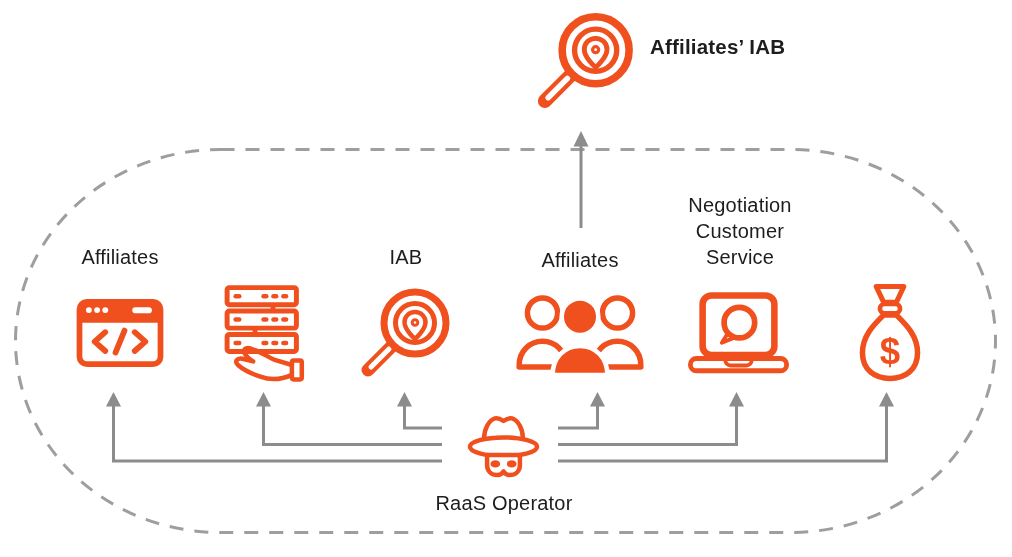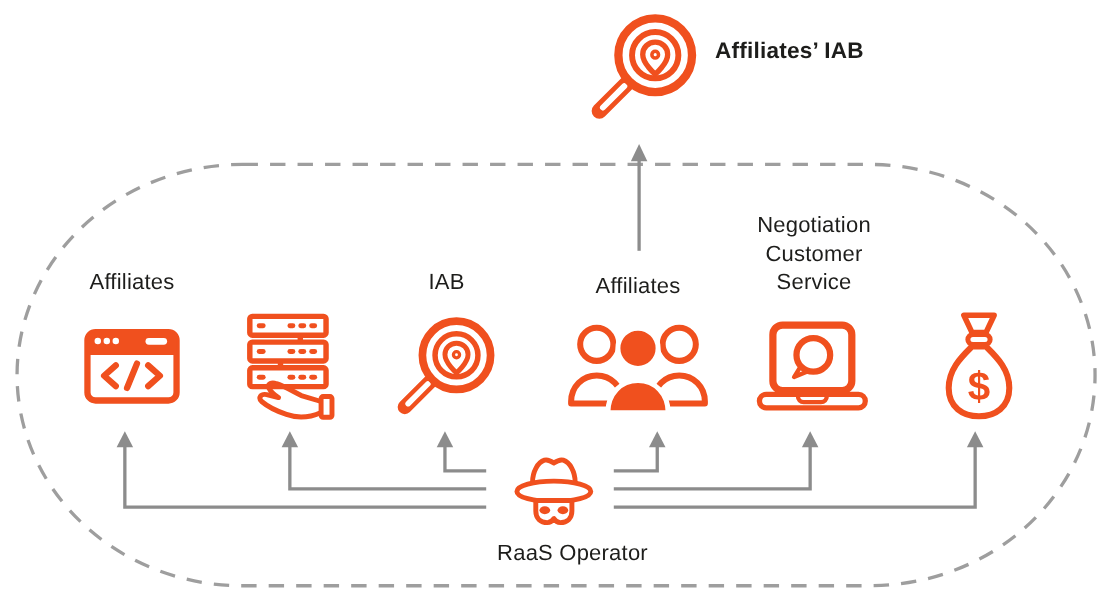--- a/index.html
+++ b/index.html
@@ -68,21 +68,21 @@
       <polygon points="581,131 573.5,146.5 588.5,146.5"></polygon>
     </g>
   </svg>
 
   <div class="role-label" style="left:35px;bottom:287px;">Affiliates</div>
   <div class="role-label" style="left:321px;bottom:287px;">IAB</div>
   <div class="role-label" style="left:495px;bottom:284px;">Affiliates</div>
   <div class="role-label" style="left:655px;bottom:287px;">Negotiation
 Customer
 Service</div>
-  <div class="role-label" style="left:419px;top:490px;text-align:right;">RaaS Operator</div>
+  <div class="role-label" style="left:419px;top:490px;">RaaS Operator</div>
   <div class="external-label">Affiliates’ IAB</div>
 
   <div class="icon-box" style="left:533px;top:7px;width:108px;height:108px;">
     <svg viewBox="0 0 100 100">
       <line x1="34" y1="64" x2="11" y2="87" class="o-st" stroke-width="13" stroke-linecap="round"></line>
       <line x1="32" y1="66" x2="14" y2="84" class="w-st" stroke-width="5" stroke-linecap="round" fill="none"></line>
       <circle cx="58" cy="40" r="31" class="o-st-w" stroke-width="7"></circle>
       <circle cx="58" cy="40" r="19.5" class="o-st" stroke-width="5"></circle>
       <path d="M58 29 c-6 0 -10.5 4.6 -10.5 10.3 C47.5 47 58 56 58 56 s10.5 -9 10.5 -16.7 C68.5 33.6 64 29 58 29 z" class="o-st" stroke-width="4.5" stroke-linejoin="round"></path>
       <circle cx="58" cy="39.5" r="2.8" class="o-st" stroke-width="3"></circle>

